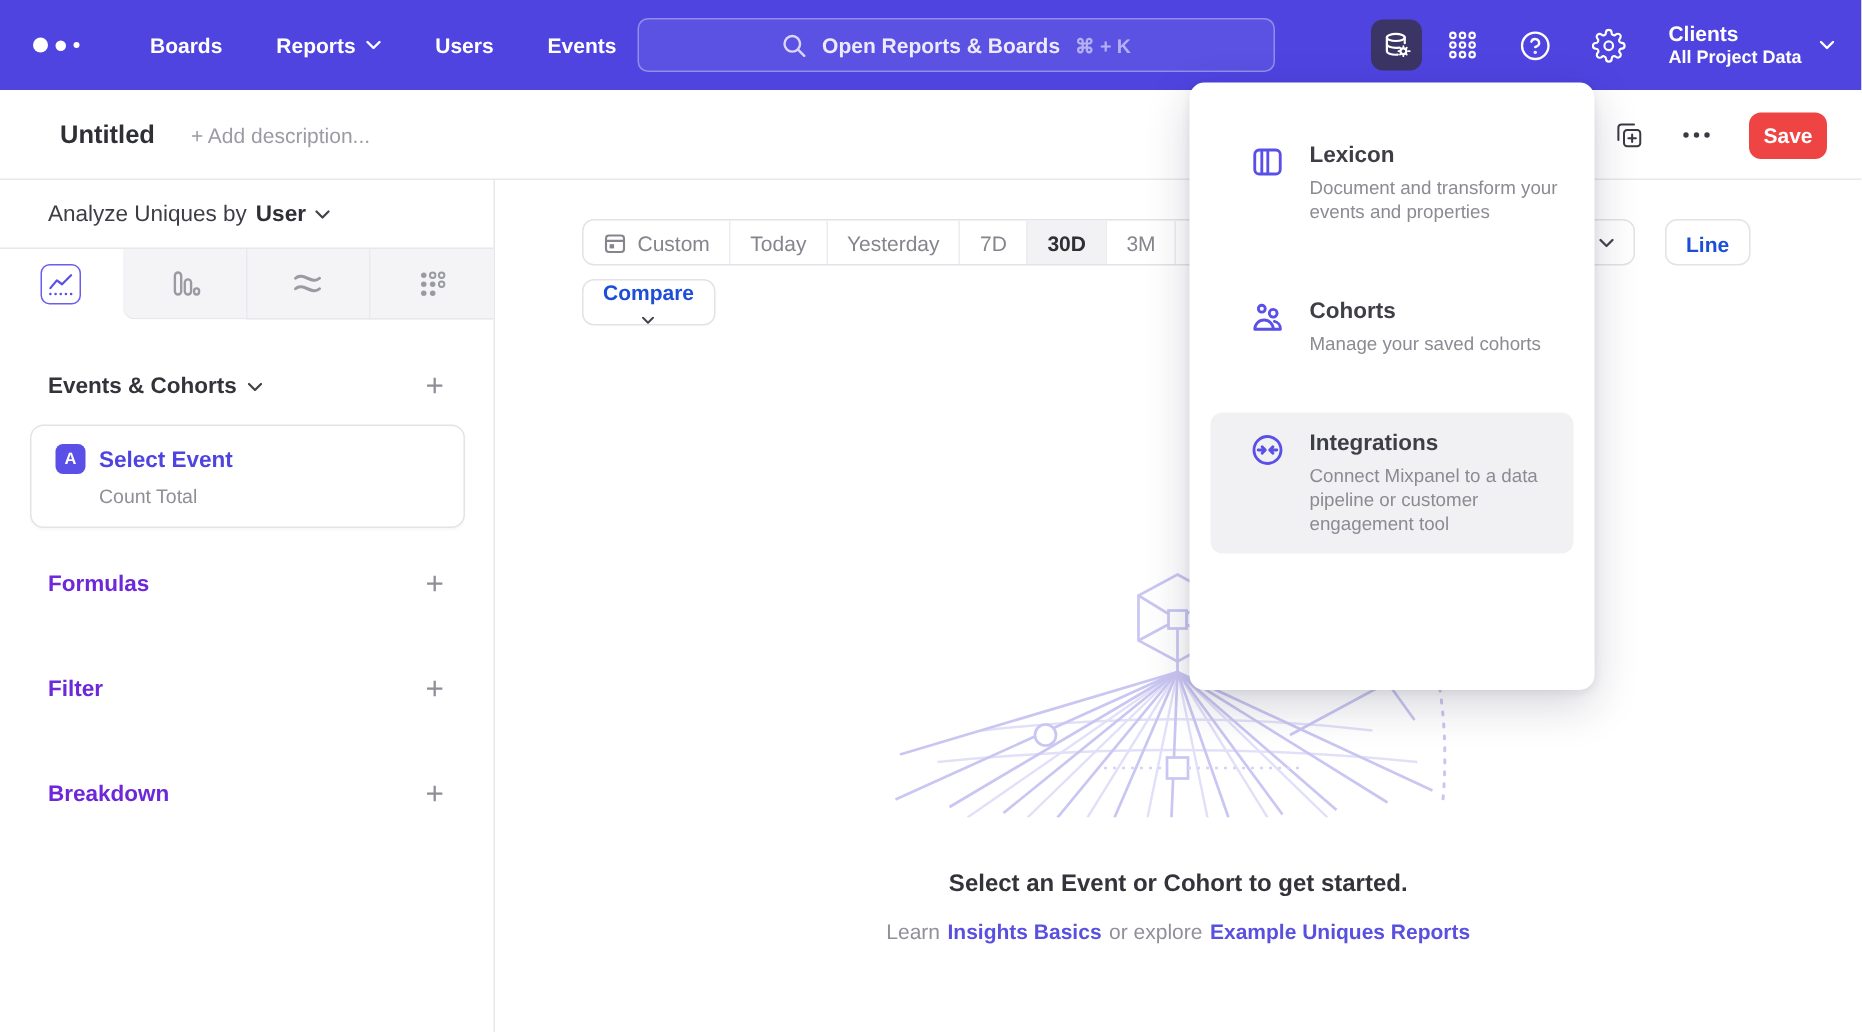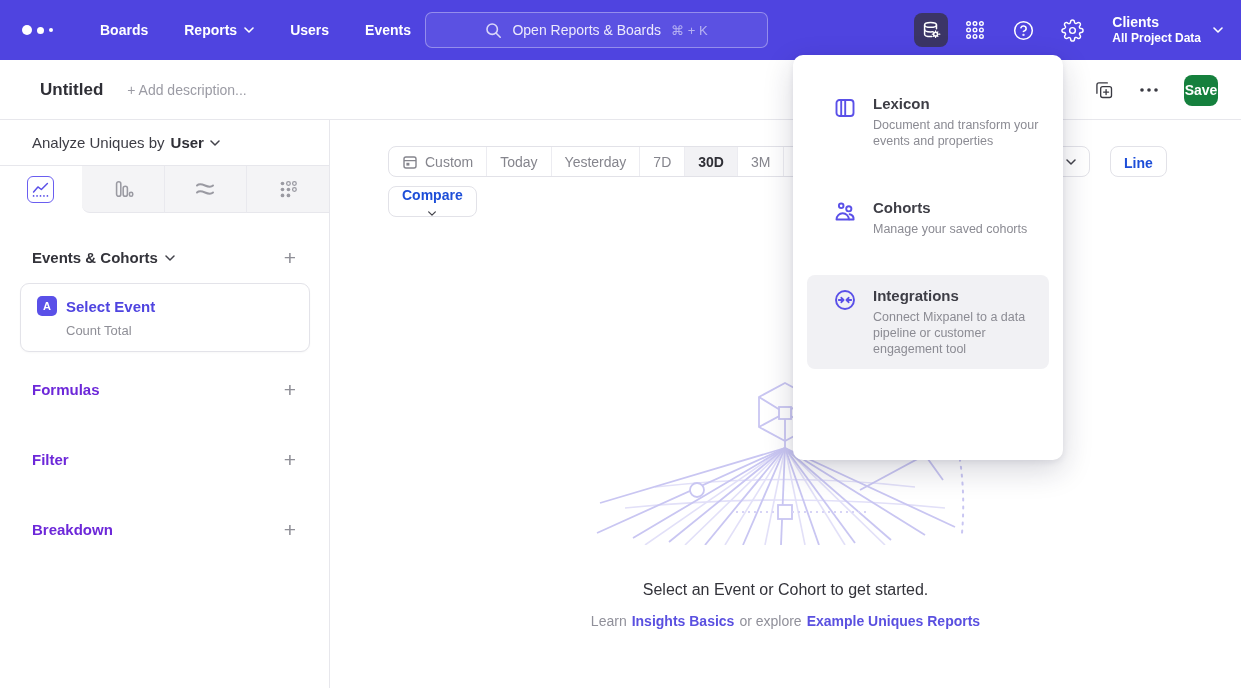--- a/index.html
+++ b/index.html
@@ -16,24 +16,24 @@
     position:absolute; left:0; top:0; width:1241px; height:60px;
     background:#4f44e0; display:flex; align-items:center; z-index:10;
   }
   .logo { display:flex; align-items:center; gap:5px; margin-left:22px; width:46px; }
   .logo i { background:#fff; border-radius:50%; display:block; }
   .logo .d1{ width:10px; height:10px; } .logo .d2{ width:7px; height:7px; } .logo .d3{ width:4px; height:4px; }
   .nav-items { display:flex; align-items:center; gap:36px; margin-left:32px; }
   .nav-item { color:#ffffff; font-size:14px; font-weight:600; display:flex; align-items:center; gap:7px; cursor:pointer; }
   .chev-w { width:10px; height:6px; }
   .search {
-    position:absolute; left:425px; top:12px; width:343px; height:36px;
+    position:absolute; left:425px; top:12px; width:425px; height:36px;
     background:rgba(255,255,255,0.07); border:1px solid rgba(255,255,255,0.35);
     border-radius:7px; display:flex; align-items:center; justify-content:center; gap:10px;
-    color:#e7e5fb; cursor:text;
+    color:#e7e5fb; cursor:text;font-weight:bold;
   }
   .search .ph { font-size:14px; color:#eceafc; }
   .search .sc { font-size:13px; color:rgba(255,255,255,0.55); }
   .nav-right { position:absolute; right:0; top:0; height:60px; display:flex; align-items:center; gap:0; padding-right:18px; }
   .icon-btn { display:flex; align-items:center; justify-content:center; cursor:pointer; }
   .sq-btn { width:34px; height:34px; border-radius:8px; }
   .sq-btn.active { background:#3b3566; }
   .project { display:flex; align-items:center; gap:12px; margin-left:28px; cursor:pointer; }
   .project .txt { display:flex; flex-direction:column; line-height:1.25; }
   .project .name { color:#fff; font-size:14px; font-weight:700; }
@@ -41,21 +41,21 @@
 
   
   .header {
     position:absolute; left:0; top:60px; width:1241px; height:60px;
     background:#fff; border-bottom:1px solid #e7e7ec; display:flex; align-items:center;
   }
   .report-title { margin-left:40px; font-size:17px; font-weight:700; color:#2f2f36; }
   .add-desc { margin-left:24px; font-size:14px; color:#9b9ba4; cursor:text; }
   .header-right { position:absolute; right:23px; top:0; height:60px; display:flex; align-items:center; gap:26px; }
   .save-btn {
-    width:34px; height:31px; border-radius:8px; background:#15803d; color:#ffffff;
+    width:52px; height:31px; border-radius:8px; background:#ef4444; color:#ffffff;
     font-size:14px; font-weight:600; border:none; display:flex; align-items:center; justify-content:center; cursor:default;
   }
 
   
   .sidebar { position:absolute; left:0; top:120px; width:330px; height:568px; border-right:1px solid #e7e7ec; background:#fff; }
   .analyze-row { height:46px; display:flex; align-items:center; padding-left:32px; gap:6px; font-size:15px; color:#3d3d45; border-bottom:1px solid #e7e7ec; }
   .analyze-val { font-weight:700; color:#2f2f36; display:flex; align-items:center; gap:6px; cursor:pointer; }
   .chev-g { width:10px; height:6px; }
   .tabs { display:flex; height:47px; }
   .tab { flex:1; display:flex; align-items:center; justify-content:center; cursor:pointer; background:#f4f4f6; border-bottom:1px solid #e7e7ec; }
@@ -91,21 +91,21 @@
   .seg.spacer { flex:1; cursor:default; }
   .seg.caret { border-left:1px solid #ececf1; padding:0 13px; }
   .btn {
     background:#fff; border:1px solid #e2e2e8; border-radius:8px; height:31px;
     display:flex; align-items:center; gap:8px; padding:0 13px;
     font-size:14px; font-weight:700; color:#1d4ed8; cursor:pointer;flex-direction:column;
   }
   .compare-btn { position:absolute; left:58px; top:66px; }
   .line-btn { position:absolute; left:780px; top:26px; }
   .illustration { position:absolute; left:255px; top:255px; }
-  .empty-title { position:absolute; left:0; top:461px; width:911px; text-align:center; font-size:16px; font-weight:400; color:#33333a; }
+  .empty-title { position:absolute; left:0; top:461px; width:911px; text-align:center; font-size:16px; font-weight:700; color:#33333a; }
   .empty-sub { position:absolute; left:0; top:493px; width:911px; display:flex; justify-content:center; gap:5px; font-size:14px; color:#90909a; }
   .empty-sub .link { color:#5a50e0; font-weight:600; cursor:pointer; }
 
   
   .tools-menu {
     position:absolute; left:793px; top:55px; width:270px; min-height:405px;
     background:#fff; border-radius:10px; z-index:50;
     box-shadow:0 10px 30px rgba(30,30,60,0.18), 0 2px 6px rgba(30,30,60,0.08);
     padding:28px 0 20px 0;
   }

